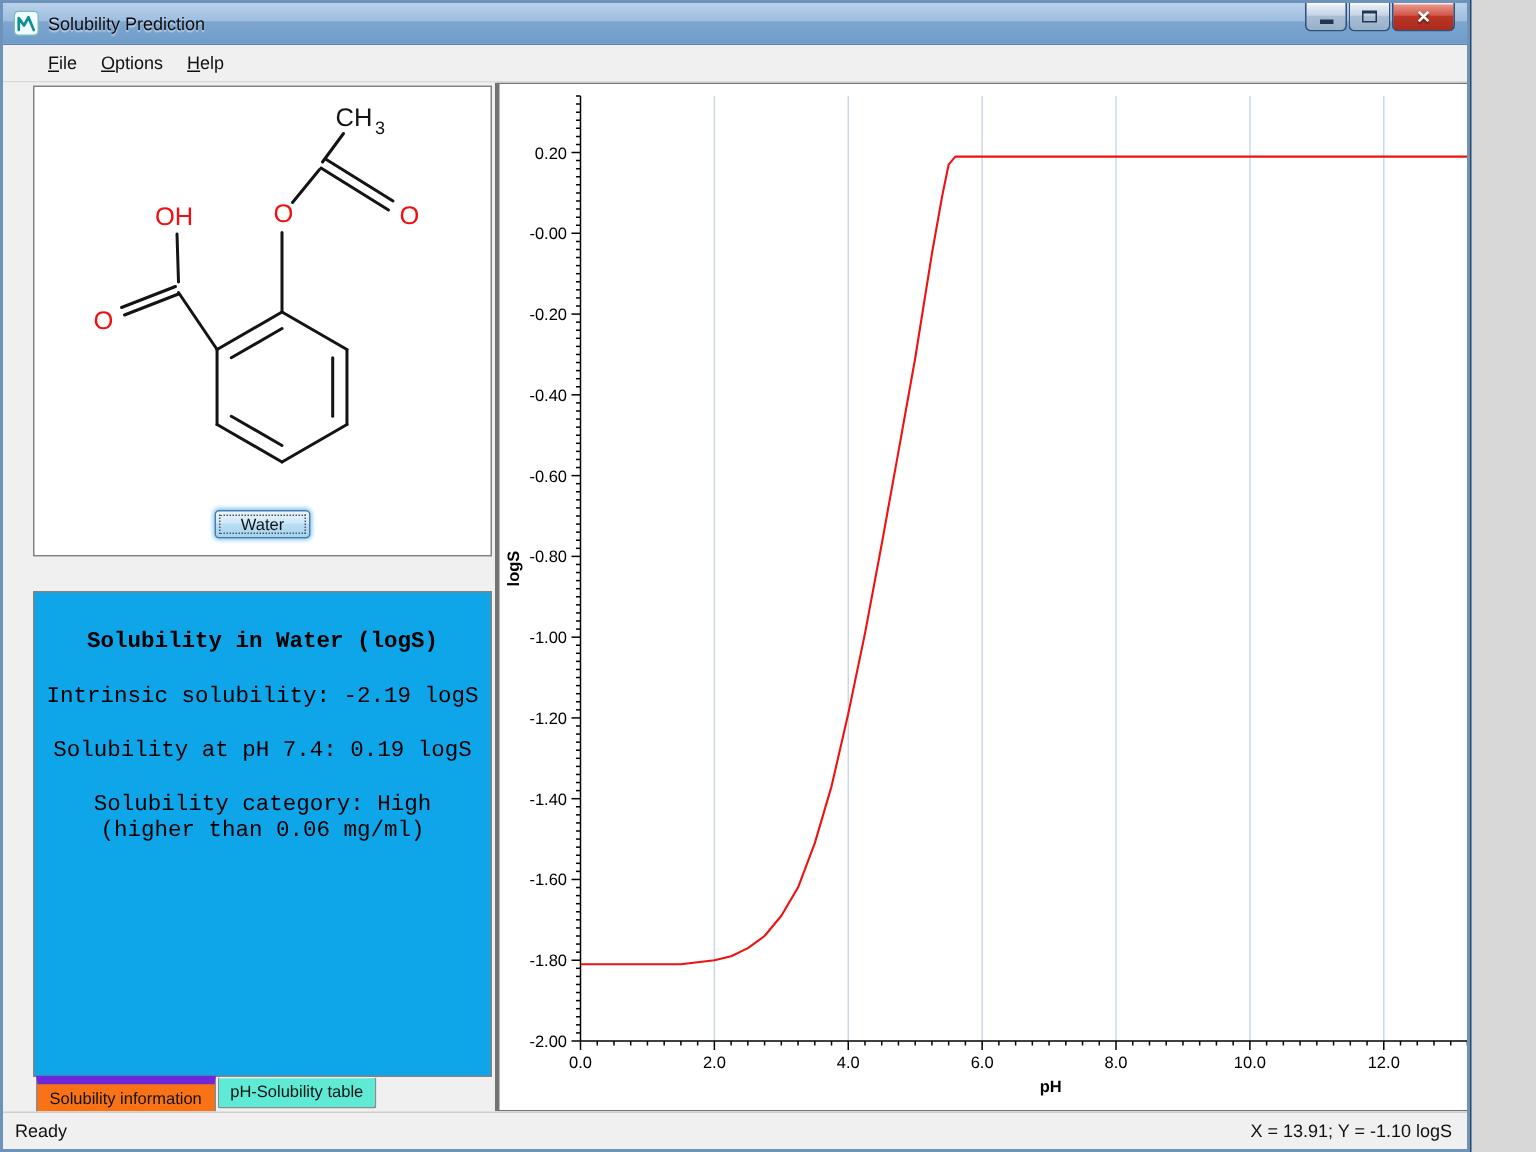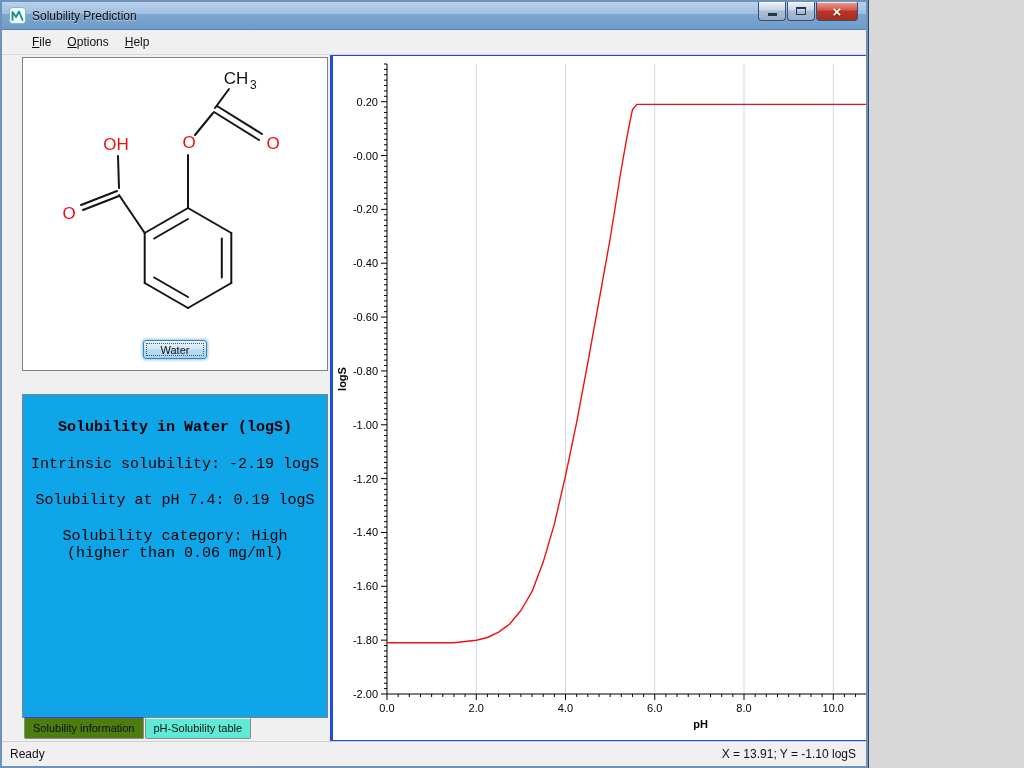--- a/index.html
+++ b/index.html
@@ -1,19 +1,19 @@
 <!DOCTYPE html>
 <html><head>
 <meta charset="utf-8">
 <style>
   * { margin:0; padding:0; box-sizing:border-box; }
   html,body { width:1024px; height:768px; background:#d8d8d8; font-family:"Liberation Sans", sans-serif; }
 
   .window{
-    width:868px; height:768px; border:2px solid #6e93ba; outline:1px solid #24496e;
+    width:980px; height:768px; border:2px solid #6e93ba; outline:1px solid #24496e;
     display:flex; flex-direction:column; background:#f0f0f0; position:relative;
   }
 
   
   .titlebar{
     height:28px; flex:none; position:relative;
     background:linear-gradient(180deg,#bad1ea 0%,#9dbde0 45%,#7ea6d0 46%,#6f9cc9 100%);
     border-bottom:1px solid #5a82ad;
     display:flex; align-items:center; padding-left:7px;
   }
@@ -60,23 +60,23 @@
     font-family:Liberation Mono, monospace; text-align:center; padding:24px 6px 0 6px; overflow:hidden;
   }
   .info-title{ font-size:15px; font-weight:bold; margin-bottom:20px; color:#000; }
   .info-line{ font-size:15px; margin-bottom:19px; color:#000; }
 
   .tabs-row{ height:23px; flex:none; display:flex; padding-left:2px; align-items:flex-start; }
   .tab{
     font-size:11px; color:#111; background:#5eead4; border:1px solid #8b8b8b; border-top:1px solid #f0f0f0;
     border-radius:0 0 2px 2px; padding:3px 8px 4px 8px; margin-right:1px; cursor:default;
   }
-  .tab.active{ background:#4d7c0f; margin-top:-1px; padding-top:4px; border-top:1px solid #6d28d9; }
-
-  .chart-panel{ flex:1; background:#1d4ed8; padding:1px 1px 1px 3px; }
+  .tab.active{ background:#f97316; margin-top:-1px; padding-top:4px; border-top:6px solid #6d28d9; }
+
+  .chart-panel{ flex:1; background:#737373; padding:1px 1px 1px 3px; }
   #chart-svg{ background:#ffffff; display:block; }
 
   
   .statusbar{
     height:25px; flex:none; background:#f0f0f0; border-top:1px solid #cfcfcf;
     display:flex; align-items:center; justify-content:space-between;
     padding:0 10px 0 8px; font-size:12px; color:#111;
   }
 </style>
 </head>

